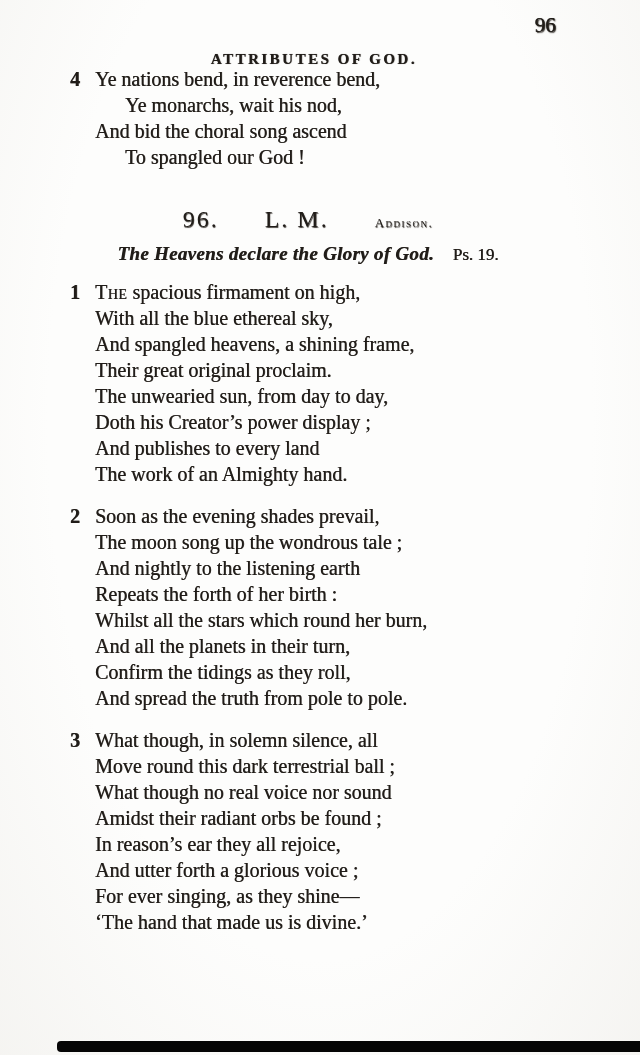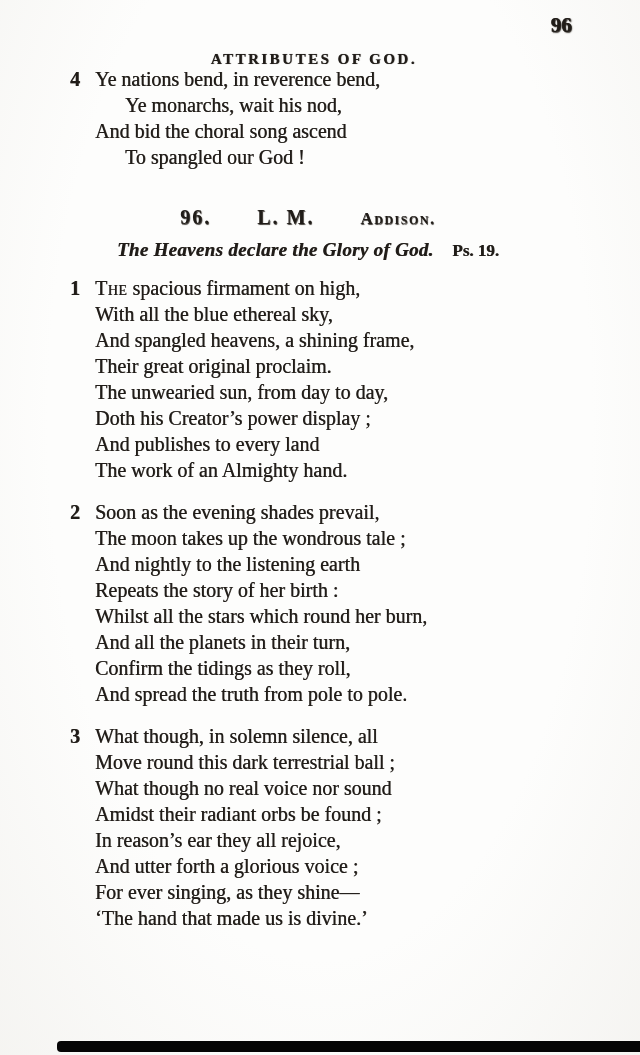--- a/index.html
+++ b/index.html
@@ -37,24 +37,24 @@
     transform: translateX(-53%);
     font-size: 15px;
     font-weight: bold;
     letter-spacing: 2.5px;
     white-space: nowrap;
     text-shadow: 0.5px 0.4px 0.7px rgba(25,20,15,0.8);
     margin-top: 35px;
   }
   .page-number {
     position: absolute;
-    right: 68px;
+    right: 84px;
     top: -3px;
     font-size: 21px;
-    font-weight: bold;
+    font-weight: normal;
     text-shadow: 0.8px 0.6px 1.2px rgba(25,20,15,0.95), -0.4px 0 0.6px rgba(25,20,15,0.8);
   }
   
   .content { position: absolute; top: 60px; left: 0; width: 100%; }
   .verse {
     position: relative;
     padding-left: 95px;
     margin-bottom: 15px;
     font-size: 20px;
     line-height: 26px;
@@ -75,45 +75,45 @@
   .hymn-heading {
     margin-top: 36px;
     display: flex;
     justify-content: center;
     align-items: baseline;
     gap: 46px;
     transform: translateX(-12px);
     text-shadow: 0.6px 0.5px 0.8px rgba(25,20,15,0.8);
   }
   .hymn-number, .hymn-meter {
-    font-size: 20px;
-    font-weight: bold;
+    font-size: 24px;
+    font-weight: normal;
     letter-spacing: 2px;
     text-align: right;
   }
   .hymn-author {
-    font-size: 17px;
-    font-weight: bold;
+    font-size: 13px;
+    font-weight: normal;
     font-variant: small-caps;
     letter-spacing: 1.5px;
   }
   .hymn-subtitle-row {
     margin-top: 10px;
     text-align: center;
     font-size: 19px;
     transform: translateX(-12px);
     text-shadow: 0.5px 0.4px 0.6px rgba(25,20,15,0.8);
   }
   .hymn-subtitle {
     font-style: italic;
     font-weight: bold;
     letter-spacing: 0.3px;
   }
   .scripture-ref {
-    font-weight: bold;
+    font-weight: normal;
     margin-left: 14px;
     font-size: 17px;
   }
   .hymn-verses { margin-top: 14px; }
   .hymn-verses .verse { margin-bottom: 16px; }
   
   .scan-edge-bar {
     position: absolute;
     left: 57px;
     right: 0;
@@ -172,23 +172,23 @@
             <div class="line">Doth his Creator’s power display ;</div>
             <div class="line">And publishes to every land</div>
             <div class="line">The work of an Almighty hand.</div>
           </div>
   </div>
 
   <div class="verse">
     <span class="verse-num">2</span>
     <div class="verse-lines">
             <div class="line">Soon as the evening shades prevail,</div>
-            <div class="line">The moon takes up the wondrous tale ;</div>
+            <div class="line">The moon song up the wondrous tale ;</div>
             <div class="line">And nightly to the listening earth</div>
-            <div class="line">Repeats the story of her birth :</div>
+            <div class="line">Repeats the forth of her birth :</div>
             <div class="line">Whilst all the stars which round her burn,</div>
             <div class="line">And all the planets in their turn,</div>
             <div class="line">Confirm the tidings as they roll,</div>
             <div class="line">And spread the truth from pole to pole.</div>
           </div>
   </div>
 
   <div class="verse">
     <span class="verse-num">3</span>
     <div class="verse-lines">

